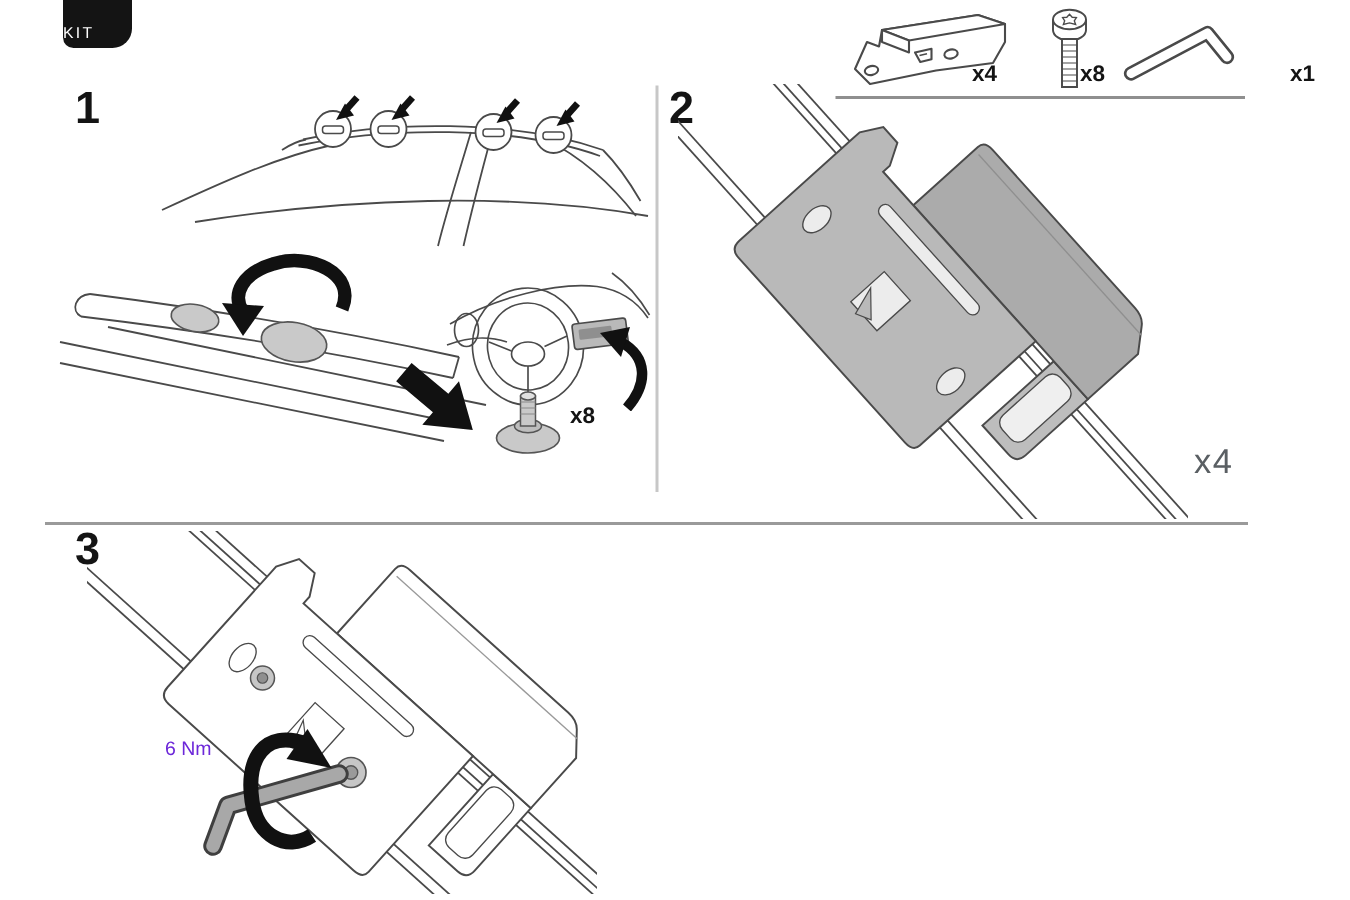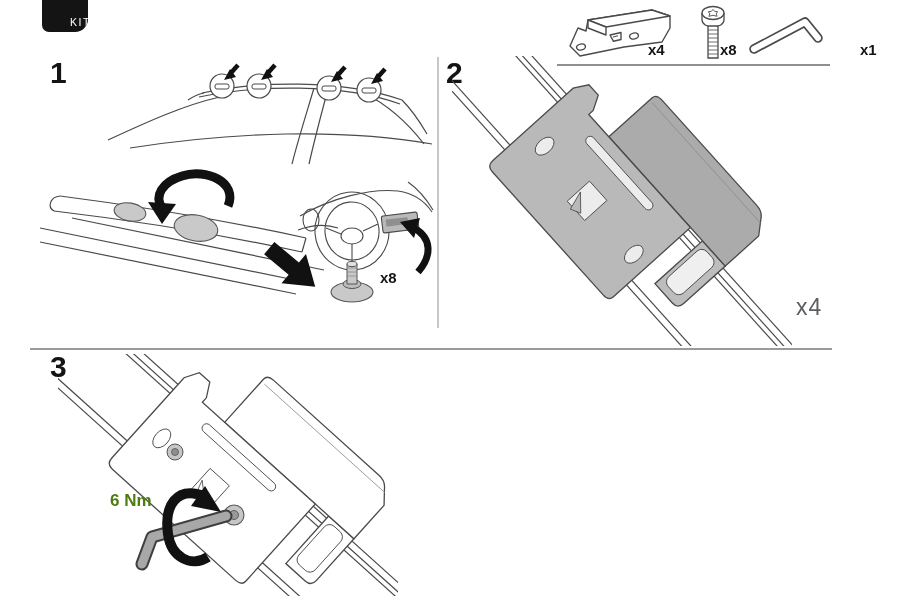--- a/index.html
+++ b/index.html
@@ -4,30 +4,30 @@
 <style>
   html,body{margin:0;padding:0;background:#fff;}
   .sheet{
     position:relative;width:900px;height:600px;background:#ffffff;overflow:hidden;
     font-family:"Liberation Sans", sans-serif;
   }
   .abs{position:absolute;}
   .step-num{font-size:30px;font-weight:800;color:#141414;line-height:1;}
   .qty-bold{font-size:15px;font-weight:700;color:#141414;line-height:1;}
   .soft-label{font-size:23px;font-weight:400;color:#5a5f63;line-height:1;letter-spacing:1px;}
-  .torque-label{font-size:17px;font-weight:700;color:#4d7c0f;line-height:1;}
+  .torque-label{font-size:13px;font-weight:400;color:#6d28d9;line-height:1;}
   .vdivider{width:2px;background:#c7c7c7;}
   .hdivider{height:2px;background:#9a9a9a;}
   .parts-divider{height:2px;background:#8f8f8f;}
   .kit-badge{
     width:46px;height:44px;background:#141414;border-radius:7px 7px 13px 7px;
     color:#ffffff;overflow:hidden;
   }
   .kit-badge .kit-text{
-    position:absolute;left:0;bottom:4px;font-size:10.5px;letter-spacing:1.5px;font-weight:400;padding-left:28px;
+    position:absolute;left:0;bottom:4px;font-size:10.5px;letter-spacing:1.5px;font-weight:400;
   }
   svg{display:block;}
 </style>
 </head>
 <body>
 
 <div class="sheet">
 
   <div class="abs kit-badge" style="left:42px;top:-12px;">
 

